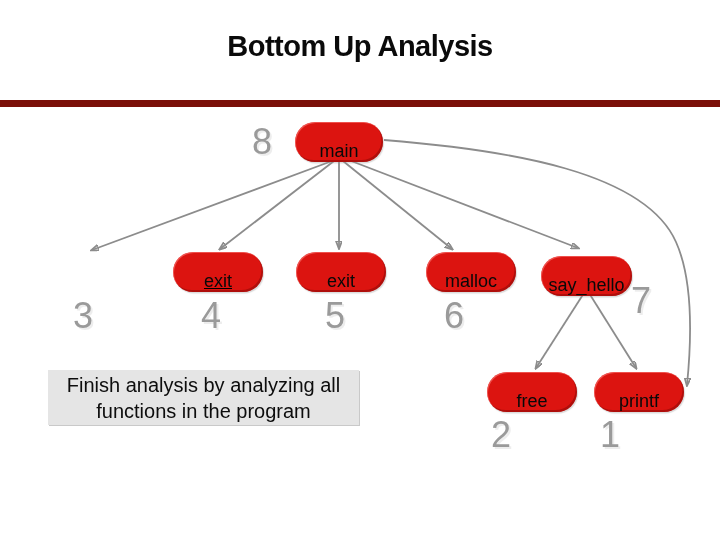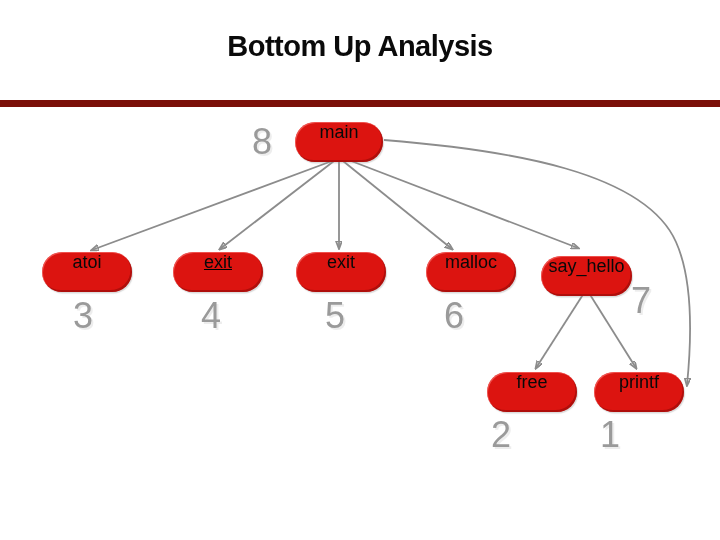--- a/index.html
+++ b/index.html
@@ -12,21 +12,21 @@
   }
   .divider{
     position:absolute;left:0;top:100px;width:720px;height:7px;background:#7b0f08;
   }
 
   svg.edges{position:absolute;left:0;top:0;width:720px;height:540px;}
   svg.edges path, svg.edges line{stroke:#8c8c8c;stroke-width:1.8;fill:none;}
 
   .node{
     position:absolute;width:90px;height:40px;border-radius:20px;background:#dc1410;
-    display:flex;align-items:flex-start;justify-content:center;
+    display:flex;align-items:flex-end;justify-content:center;
     box-shadow:inset 1px 1px 0 rgba(255,130,125,.55), inset -1.5px -2px 0 rgba(130,8,5,.5), 1px 1.5px 1px rgba(150,150,150,.35);
   }
   .node .lbl{font-size:18px;color:#090909;}
 
   .n-main{left:295px;top:122px;width:88px;}
   .n-atoi{left:42px;top:252px;}
   .n-exit{left:173px;top:252px;text-decoration:underline;}
   .n-free{left:296px;top:252px;}
   .n-malloc{left:426px;top:252px;}
   .n-sayhello{left:541px;top:256px;width:91px;}
@@ -74,23 +74,20 @@
     <line x1="343" y1="161" x2="452" y2="249" marker-end="url(#arrow)"></line>
     <line x1="346" y1="159" x2="578" y2="248" marker-end="url(#arrow)"></line>
     <line x1="584" y1="293" x2="536" y2="368" marker-end="url(#arrow)"></line>
     <line x1="589" y1="293" x2="636" y2="368" marker-end="url(#arrow)"></line>
     <path d="M384,140 C510,150 645,172 676,242 C693,280 692,335 687,385" marker-end="url(#arrow)"></path>
   </svg>
 
   <div class="node n-main">
     <span class="lbl">main</span>
   </div>
-  <div class="node n-atoi">
-    <span class="lbl">atoi</span>
-  </div>
   <div class="node n-exit">
     <span class="lbl">exit</span>
   </div>
   <div class="node n-free">
     <span class="lbl">exit</span>
   </div>
   <div class="node n-malloc">
     <span class="lbl">malloc</span>
   </div>
   <div class="node n-sayhello">
@@ -105,14 +102,18 @@
 
   <span class="num num-8">8</span>
   <span class="num num-3">3</span>
   <span class="num num-4">4</span>
   <span class="num num-5">5</span>
   <span class="num num-6">6</span>
   <span class="num num-7">7</span>
   <span class="num num-2">2</span>
   <span class="num num-1">1</span>
 
+  <div class="note">
+    <span>Finish analysis by analyzing all</span>
+    <span>functions in the program</span>
+  </div>
 
 </div>
 
 </body></html>

